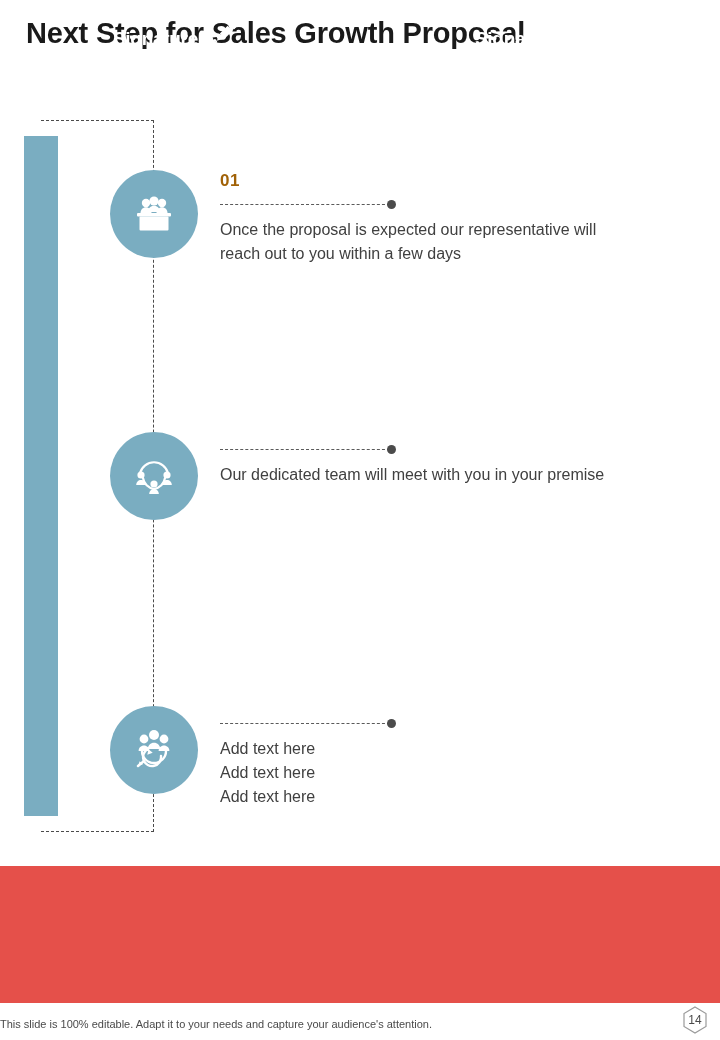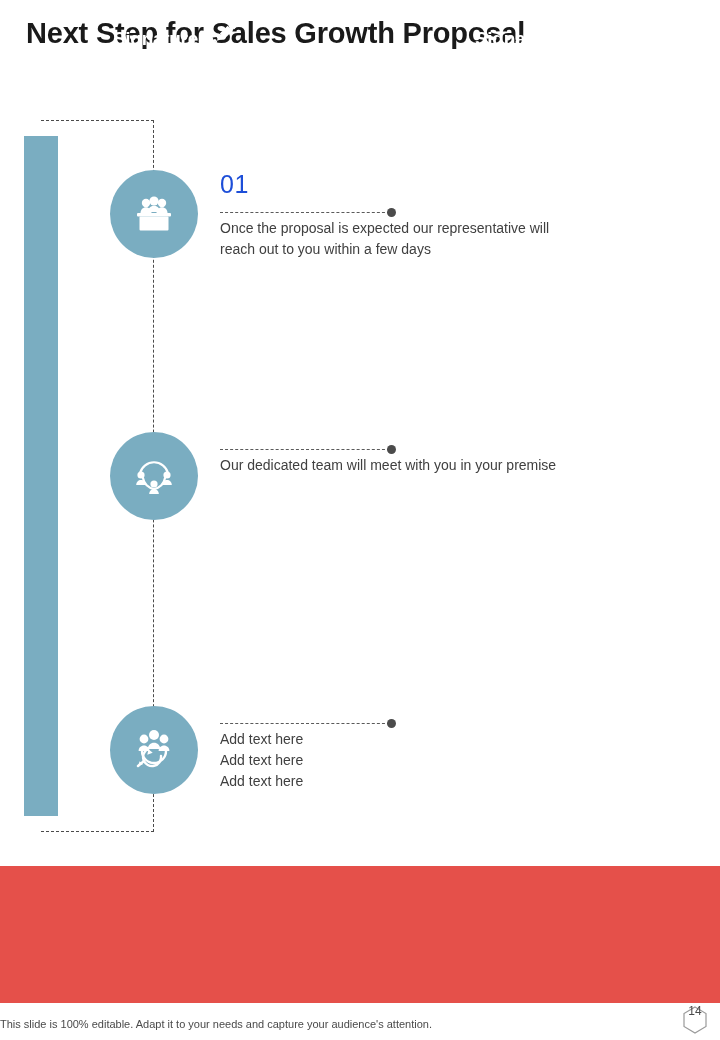--- a/index.html
+++ b/index.html
@@ -62,23 +62,23 @@
   }
   .step-circle svg { display:block; }
 
   .step-body {
     position:absolute;
     left:110px;
     top:2px;
     width:480px;
   }
   .step-num {
-    font-size:25px;
-    font-weight:normal;
-    color:#1d4ed8;
+    font-size:17px;
+    font-weight:bold;
+    color:#a16207;
     line-height:1;
     letter-spacing:0.5px;
   }
   .step-rule {
     position:relative;
     margin-top:11px;
     height:10px;
     width:178px;
   }
   .step-rule .dashline {
@@ -88,21 +88,22 @@
     border-top:1px dashed #5a5a5a;
   }
   .step-rule .enddot {
     position:absolute;
     left:167px; top:0px;
     width:9px; height:9px;
     border-radius:50%;
     background:#4b4b4b;
   }
   .step-text {
-    font-size:14px;
+    margin-top:8px;
+    font-size:16px;
     color:#404040;
     line-height:1.5;
     width:470px;
   }
   .step-text .line { display:block; }
 
   
   .red-band {
     position:absolute;
     left:0; top:866px;
@@ -143,21 +144,21 @@
     left:0; top:1018px;
     width:720px;
     text-align:left;
     font-size:11px;
     color:#4a4a4a;
   }
   .page-badge {
     position:absolute;
     right:9px; top:1004px;
     width:32px; height:32px;
-    display:flex; justify-content:center;
+    display:flex; align-items:center; justify-content:center;
   }
   .page-badge .hexwrap { position:absolute; inset:0; }
   .page-badge .num {
     position:relative;
     font-size:12px;
     color:#4a4a4a;
   }
 </style>
 </head>
 <body>

